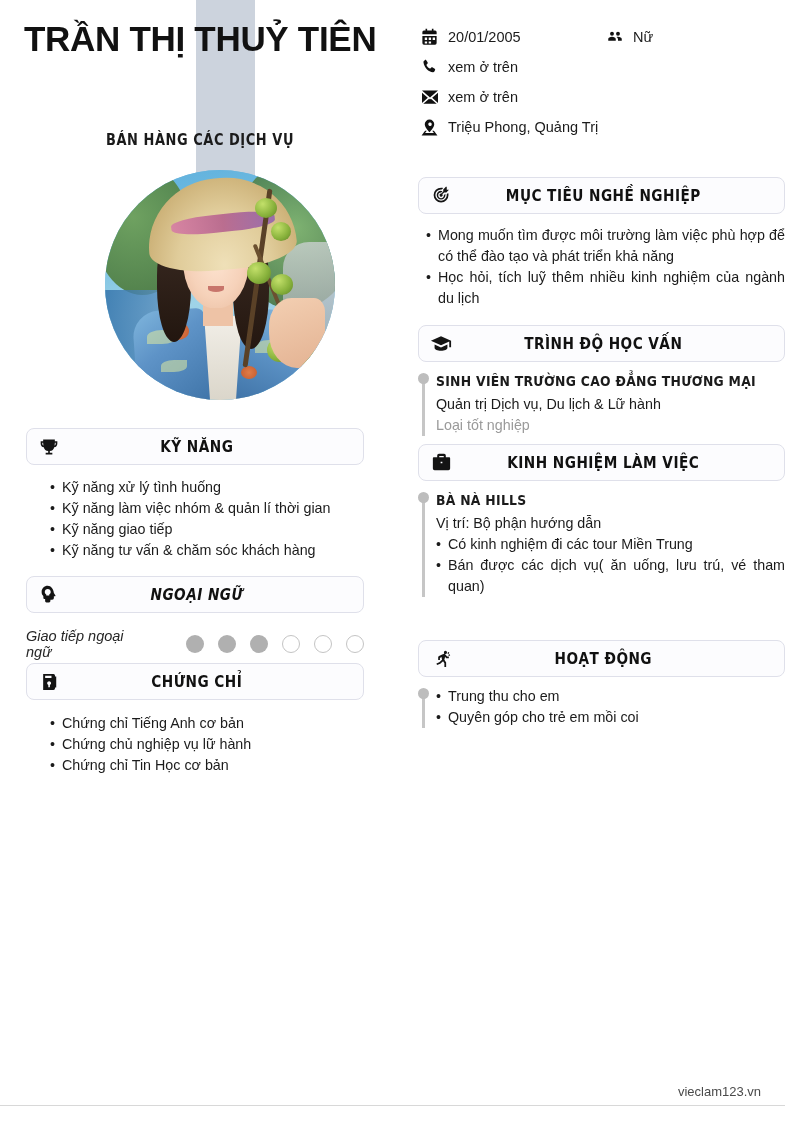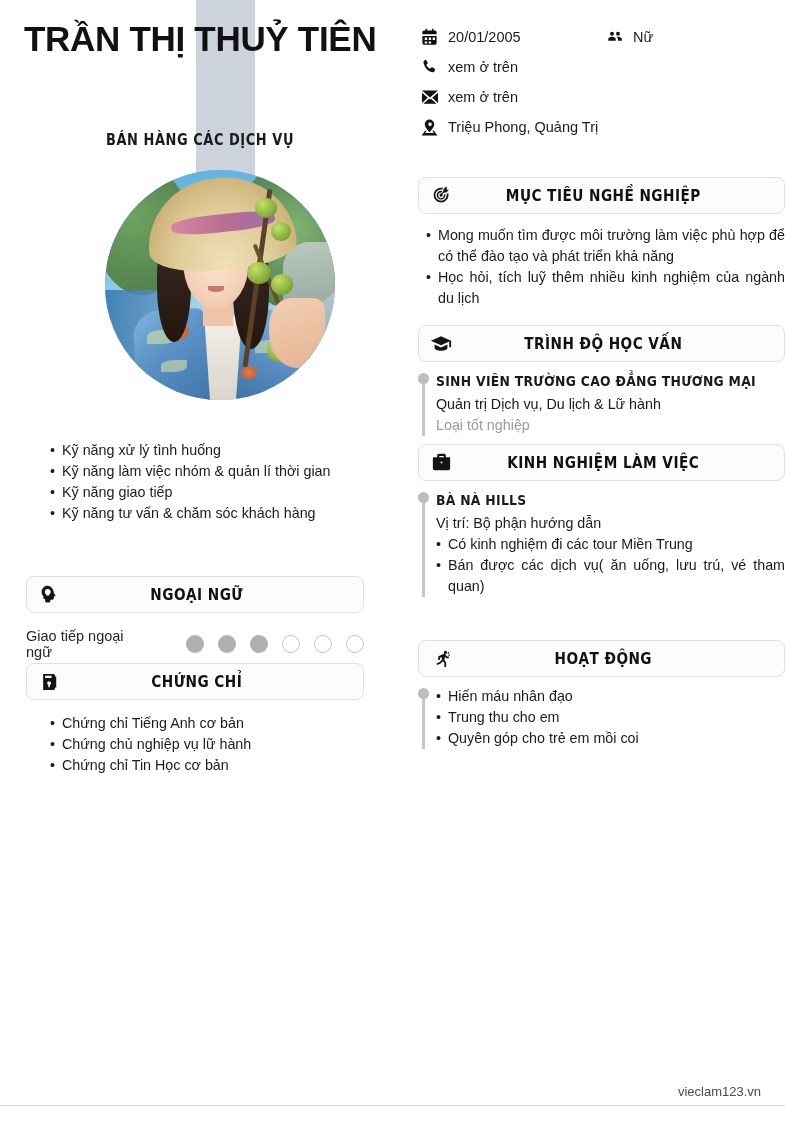--- a/index.html
+++ b/index.html
@@ -208,29 +208,37 @@
       <div class="ph fruit" style="left:166px;top:52px;width:20px;height:19px;"></div>
       <div class="ph fruit" style="left:142px;top:92px;width:24px;height:22px;"></div>
       <div class="ph fruit" style="left:166px;top:104px;width:22px;height:21px;"></div>
       <div class="ph fruit" style="left:178px;top:140px;width:24px;height:22px;"></div>
       <div class="ph fruit" style="left:162px;top:168px;width:26px;height:24px;"></div>
       <div class="ph fruit" style="left:190px;top:176px;width:20px;height:19px;"></div>
       <div class="ph ph-arm"></div>
     </div>
 
     <div class="s" style="left:26px; top:428px; width:338px;">
+      <div class="sec-head">
+        <span class="hd-ic">
+          <svg width="20" height="20" viewBox="0 0 24 24">
+              <path d="M5 3h14v2h3v3c0 2.2-1.6 4-3.7 4.3A6 6 0 0 1 13 16.9V19h3v2H8v-2h3v-2.1a6 6 0 0 1-5.3-4.6C3.6 12 2 10.2 2 8V5h3V3zm0 4H4v1c0 1 .6 1.9 1.5 2.3A8 8 0 0 1 5 7zm14 0a8 8 0 0 1-.5 3.3A2.5 2.5 0 0 0 20 8V7h-1z"></path>
+            </svg>
+        </span>
+        <span class="hd-title">KỸ NĂNG</span>
+      </div>
       <ul class="bullets sec-body" style="margin-top:12px; margin-left:24px;">
         <li>Kỹ năng xử lý tình huống</li>
         <li>Kỹ năng làm việc nhóm &amp; quản lí thời gian</li>
         <li>Kỹ năng giao tiếp</li>
         <li>Kỹ năng tư vấn &amp; chăm sóc khách hàng</li>
       </ul>
     </div>
 
-    <div class="s" style="left:26px; top:576px; width:338px;">
+    <div class="s" style="left:26px; top:576px; width:338px;font-style:italic;">
       <div class="sec-head">
         <span class="hd-ic">
           <svg width="21" height="21" viewBox="0 0 24 24">
               <path d="M10 2C6 2 3 5 3 9c0 2 .7 3.2 1.5 4.2.5.6.5 1 .5 1.8v1c0 .6.4 1 1 1h1v2.5c0 .8.7 1.5 1.5 1.5h3c.8 0 1.5-.7 1.5-1.5V18h2a2 2 0 0 0 2-2v-2h1.2c.5 0 .8-.5.6-1L17 10.4C16.6 5.7 13.7 2 10 2zm0 3.6c1.9 0 3.4 1.5 3.4 3.4 0 1.2-.7 2.3-1.7 2.9v1.3H8.3v-1.3c-1-.6-1.7-1.7-1.7-2.9 0-1.9 1.5-3.4 3.4-3.4z"></path>
             </svg>
         </span>
         <span class="hd-title">NGOẠI NGỮ</span>
       </div>
       <div class="lang-row" style="margin-top:15px; margin-left:0;">
         <span class="lang-label">Giao tiếp ngoại ngữ</span>
@@ -363,21 +371,20 @@
       <div class="sec-head">
         <span class="hd-ic">
           <svg width="21" height="21" viewBox="0 0 24 24">
               <path d="M16.5 3.2a1.8 1.8 0 1 0 0 3.6 1.8 1.8 0 0 0 0-3.6zM12.8 7.4 9.2 9.1c-.6.3-1 .9-1 1.6v3h2v-2.4l1.8-.9.6 3-3.1 3-3.3 1.2.7 1.9 3.7-1.4 3.2-3.1 1.5 2.4v4.3h2v-5l-2-3.2.8-3.4 1.3 1.6h3v-2h-2l-1.9-2.4c-.5-.6-1.3-.8-2-.5l-1.7.6zM19.5 4.6l1.4.6-.7 1.6-1.4-.6.7-1.6zm1.9 2.6.5 1.4-1.6.6-.5-1.4 1.6-.6z"></path>
             </svg>
         </span>
         <span class="hd-title">HOẠT ĐỘNG</span>
       </div>
       <div class="tl sec-body" style="margin-top:9px;">
         <ul class="bullets">
-          <li>Hiến máu nhân đạo</li>
           <li>Trung thu cho em</li>
           <li>Quyên góp cho trẻ em mồi coi</li>
         </ul>
       </div>
     </div>
   </div>
 
   <div class="footer-line"></div>
   <div class="footer-text">vieclam123.vn</div>
 </div>

